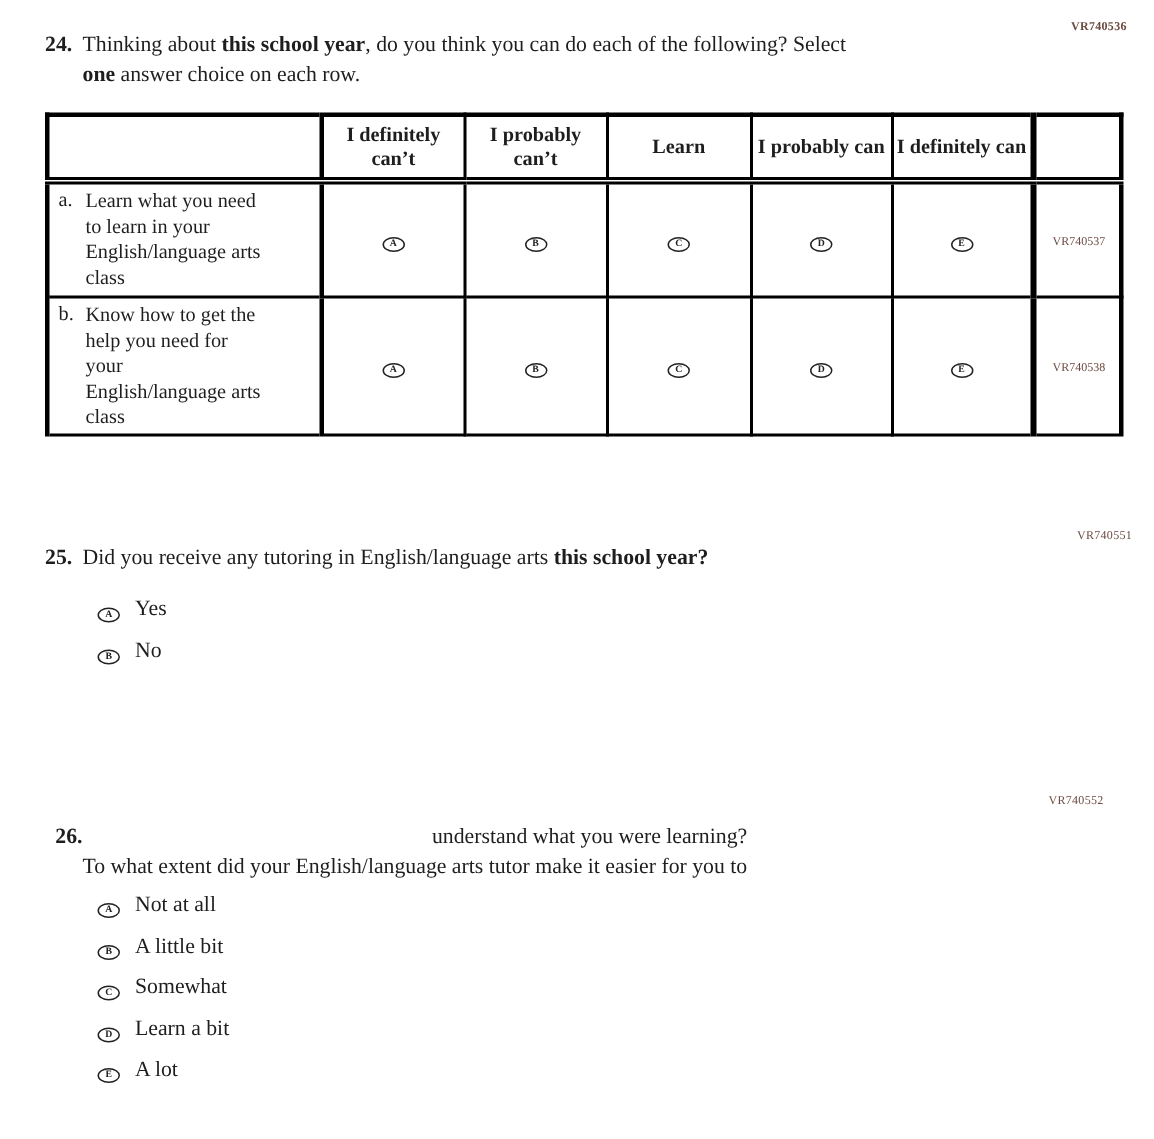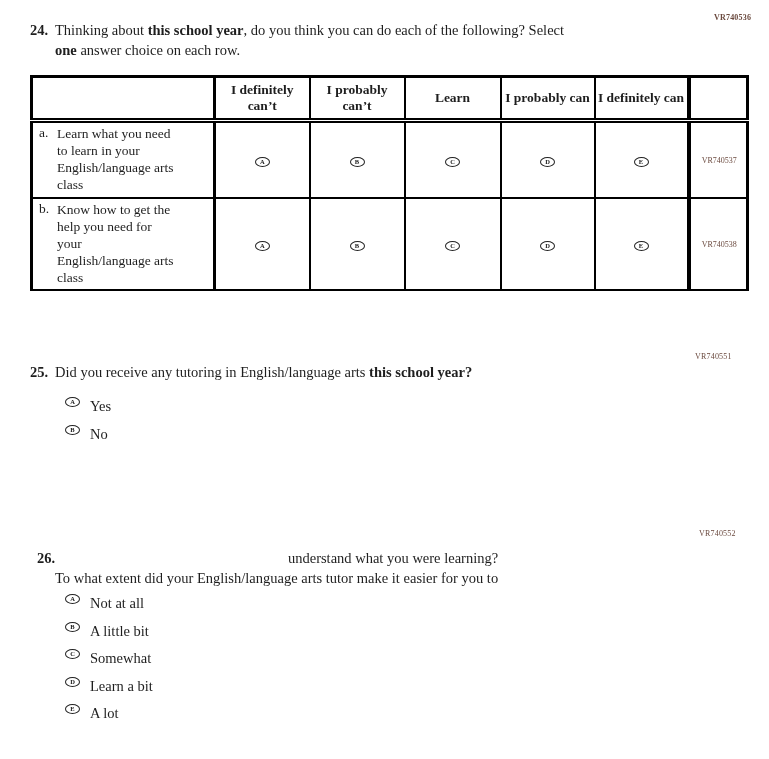--- a/index.html
+++ b/index.html
@@ -45,21 +45,21 @@
     font-size:6.5px; line-height:7.5px; text-align:center; font-weight:bold;
     color:#222; background:#fff;
   }
   .vr-cell {
     font-size:8px; color:#6b4a3f; padding:0 0 0 2px;
     vertical-align:middle; text-align:center;
   }
 
   
   .options { position:absolute; }
-  .option-row { display:flex; align-items:flex-start; margin-bottom:9.5px; height:18px; }
+  .option-row { display:flex; align-items:flex-end; margin-bottom:9.5px; height:18px; }
   .option-row .bubble { flex:0 0 15px; }
   .option-label { font-size:14.5px; line-height:18px; margin-left:10px; }
 </style>
 </head>
 <body>
 
 <div class="page">
 
   <div class="vr-code" style="left:714px; top:13px;font-weight:bold;">VR740536</div>
 
@@ -126,21 +126,21 @@
       <td class="bubble-cell first-answer"><span class="bubble">A</span></td>
       <td class="bubble-cell"><span class="bubble">B</span></td>
       <td class="bubble-cell"><span class="bubble">C</span></td>
       <td class="bubble-cell"><span class="bubble">D</span></td>
       <td class="bubble-cell"><span class="bubble">E</span></td>
       <td class="vr-cell">VR740538</td>
     </tr>
   </tbody>
     </table>
 
-  <div class="vr-code" style="left:695px; top:352px;">VR740551</div>
+  <div class="vr-code" style="left:718px; top:352px;">VR740551</div>
 
   <div class="question" style="left:30px; top:362px; width:680px;">
     <span class="qnum">25.</span>
     <div class="qtext">
       <span>Did you receive any tutoring in English/language arts </span><span class="b">this school year?</span>
     </div>
   </div>
 
   <div class="options" style="left:65px; top:397px;">
     <div class="option-row">

